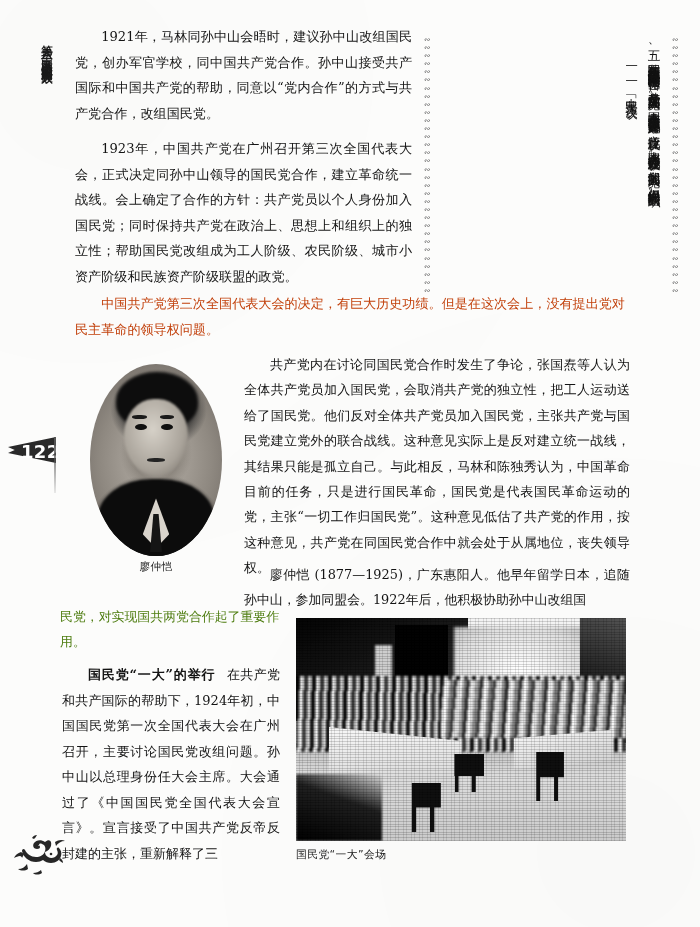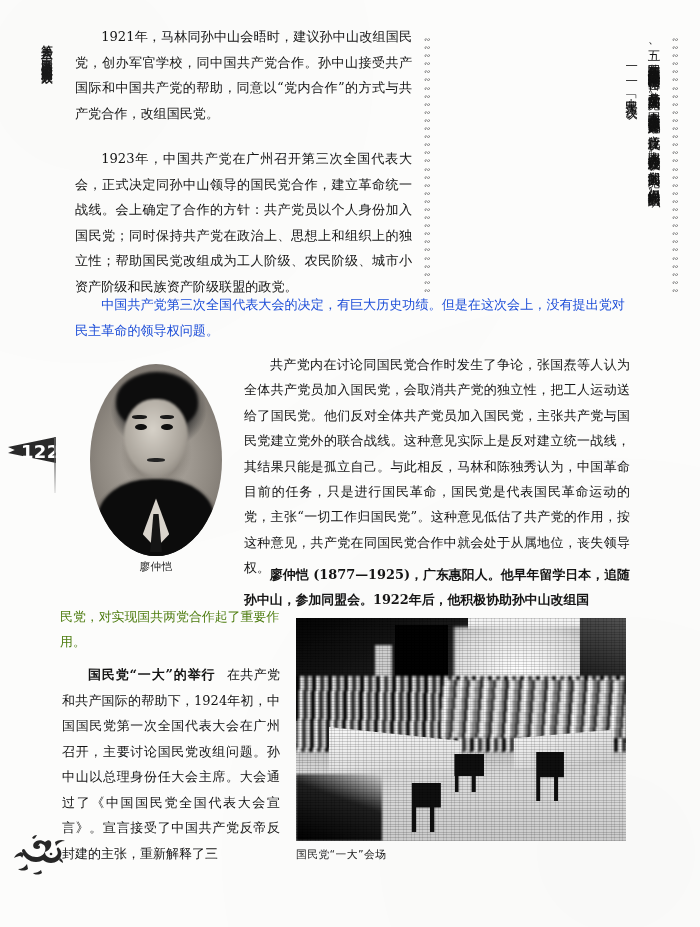--- a/index.html
+++ b/index.html
@@ -93,31 +93,31 @@
   }
   .indent2 { text-indent: 2em; }
 
   #col-top {
     position: absolute;
     left: 75px;
     top: 24px;
     width: 337px;
   }
   #para-1921, #para-1923 { margin: 0; }
-  #para-1923 { margin-top: 20px; }
+  #para-1923 { margin-top: 10px; }
 
   #para-decision {
     position: absolute;
     left: 75px;
     top: 292px;
     width: 555px;
-    font-family: Liberation Sans, sans-serif;
+    font-family: Liberation Mono, monospace;
     font-size: 13.1px;
     line-height: 25.5px;
-    color: #1d4ed8;
+    color: #c2410c;
     text-indent: 2em;
   }
 
   
   #quote-box {
     position: absolute;
     left: 424px;
     top: 38px;
     width: 262px;
     height: 262px;
@@ -289,21 +289,20 @@
     left: 244px;
     top: 562px;
     width: 386px;
     font-family: "DejaVu Serif", "Liberation Serif", serif;
     font-size: 12.9px;
     line-height: 25.2px;
     color: #141414;
     text-indent: 2em;
     text-align: justify;
     text-justify: inter-character;
-    font-weight: bold;
   }
   #para-bio-cont {
     position: absolute;
     left: 60px;
     top: 604px;
     width: 228px;
     font-family: "DejaVu Serif", "Liberation Serif", serif;
     font-size: 12.9px;
     line-height: 25.2px;
     color: #4d7c0f;

